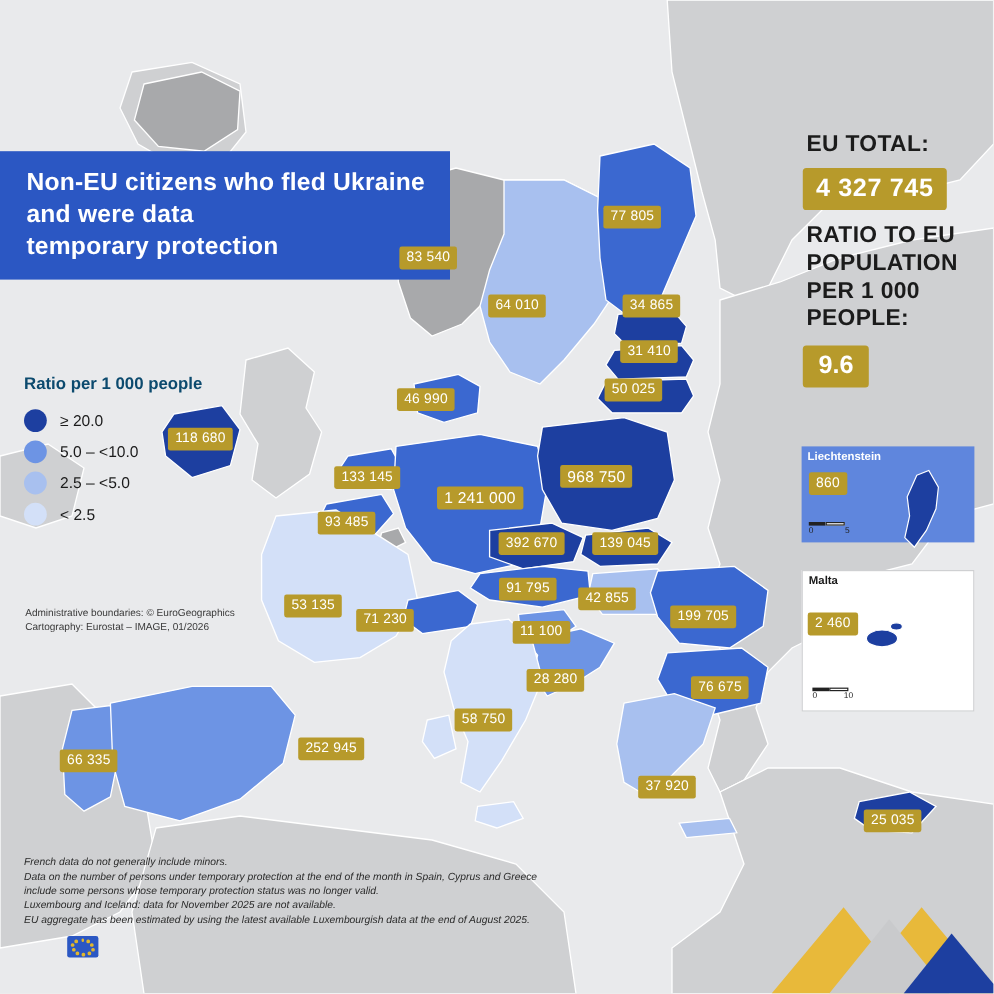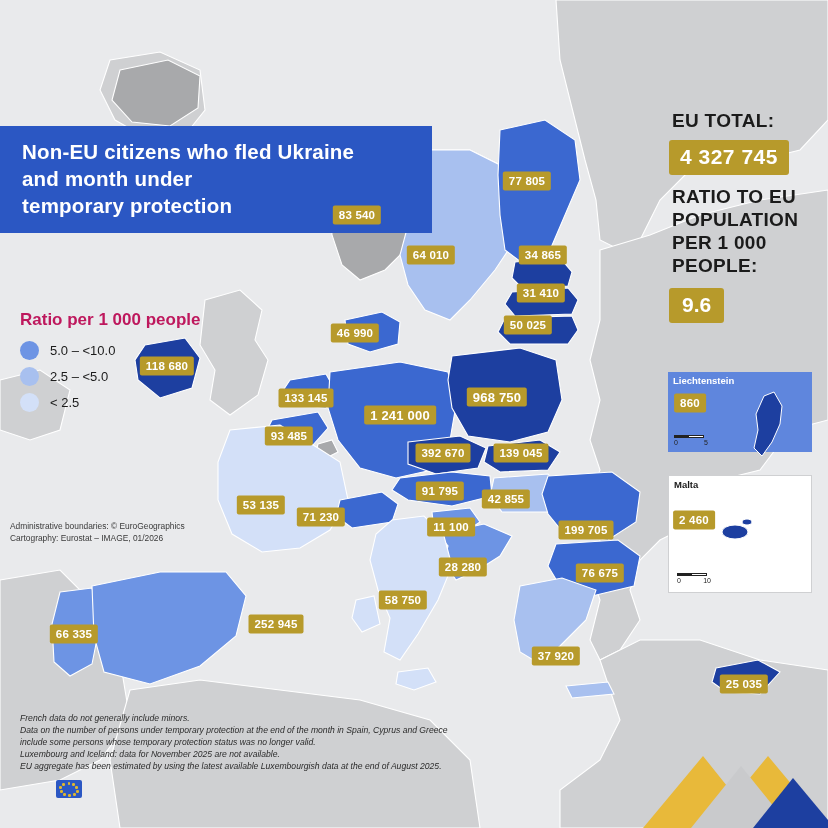--- a/index.html
+++ b/index.html
@@ -10,43 +10,43 @@
     position:relative;
   }
   #stage{position:absolute;inset:0;width:828px;height:828px;background:#e9eaec;}
 
   
   .sea{position:absolute;inset:0;background:#e9eaec;}
   svg.mapsvg{position:absolute;left:0;top:0;width:828px;height:828px;}
 
   
   .title-box{
-    position:absolute;left:0;top:126px;width:432px;
+    position:absolute;left:0;top:126px;width:375px;
     background:#2b57c3;color:#fff;
     padding:12px 18px 14px 22px;
     box-sizing:border-box;
   }
   .title-box .ln{
     font-size:20.5px;font-weight:bold;line-height:27px;letter-spacing:.2px;
   }
   .title-box .hl{color:#e0b72e;}
 
   
   .legend{position:absolute;left:20px;top:310px;width:230px;}
   .legend h3{
-    margin:0 0 12px 0;font-size:17px;font-weight:bold;color:#be185d;
+    margin:0 0 12px 0;font-size:14px;font-weight:bold;color:#0c4a6e;
     line-height:19px;
   }
   .legend .row{display:flex;align-items:center;margin-bottom:7px;}
   .legend .sw{width:19px;height:19px;border-radius:50%;margin-right:11px;flex:none;}
   .legend .lb{font-size:13px;color:#1b1b1b;}
 
   .credits{
-    position:absolute;left:10px;top:505px;width:240px;
-    font-size:8.4px;line-height:11.5px;color:#3a3a3a;margin-top:16px;
+    position:absolute;left:21px;top:505px;width:240px;
+    font-size:8.4px;line-height:11.5px;color:#3a3a3a;
   }
 
   
   .eu-total-label{
     position:absolute;left:672px;top:110px;
     font-size:19px;font-weight:bold;color:#1b1b1b;letter-spacing:.3px;
   }
   .eu-total-val{
     position:absolute;left:669px;top:140px;
     background:#b79a2b;color:#fff;font-weight:bold;font-size:21px;
@@ -71,21 +71,21 @@
 
   .scalebar{position:absolute;font-size:7px;color:#222;}
   .scalebar .bar{display:flex;align-items:center;}
   .scalebar .seg{width:14px;height:3px;background:#222;}
   .scalebar .seg.alt{background:#fff;border:1px solid #222;height:1px;}
   .scalebar .lbls{display:flex;justify-content:space-between;width:34px;margin-top:1px;}
 
   
   .vlabel{
     position:absolute;background:#b79a2b;color:#ffffff;
-    font-size:11.5px;font-weight:bold;line-height:13px;
+    font-size:11.5px;font-weight:normal;line-height:13px;
     padding:3px 6px 3px 6px;border-radius:2px;white-space:nowrap;
     transform:translate(-50%,-50%);
     letter-spacing:.2px;
   }
   .vlabel.big{font-size:13px;text-align:right;}
 
   
   .footnotes{
     position:absolute;left:20px;top:712px;width:520px;
     font-size:8.6px;line-height:12px;color:#2b2b2b;font-style:italic;
@@ -195,26 +195,30 @@
 
     <path class="c bin3" d="M92,586 L160,572 L226,572 L246,596 L236,636 L200,666 L150,684 L104,672 L94,636 Z"></path>
 
     <path class="c bin1" d="M716,668 L758,660 L780,672 L760,694 L726,692 L712,682 Z"></path>
 
     <path class="c na" d="M120,70 L168,60 L200,76 L198,108 L170,126 L132,122 L112,100 Z"></path>
   </svg>
 
   <div class="title-box">
     <div class="ln">Non-EU citizens who fled Ukraine</div>
-    <div class="ln">and month under</div>
+    <div class="ln">and were data</div>
     <div class="ln">temporary protection</div>
   </div>
 
   <div class="legend">
     <h3>Ratio per 1 000 people</h3>
+    <div class="row">
+      <span class="sw" style="background:#1d3fa0"></span>
+      <span class="lb">≥ 20.0</span>
+    </div>
     <div class="row">
       <span class="sw" style="background:#6d94e4"></span>
       <span class="lb">5.0  – &lt;10.0</span>
     </div>
     <div class="row">
       <span class="sw" style="background:#a8c0ef"></span>
       <span class="lb">2.5 – &lt;5.0</span>
     </div>
     <div class="row">
       <span class="sw" style="background:#d3e0f8"></span>
@@ -279,21 +283,21 @@
   <div class="vlabel big" style="left:497px;top:397px">968 750</div>
   <div class="vlabel big" style="left:400px;top:415px">1 241 000</div>
   <div class="vlabel" style="left:289px;top:436px">93 485</div>
   <div class="vlabel" style="left:443px;top:453px">392 670</div>
   <div class="vlabel" style="left:521px;top:453px">139 045</div>
   <div class="vlabel" style="left:440px;top:491px">91 795</div>
   <div class="vlabel" style="left:506px;top:499px">42 855</div>
   <div class="vlabel" style="left:261px;top:505px">53 135</div>
   <div class="vlabel" style="left:321px;top:517px">71 230</div>
   <div class="vlabel" style="left:451px;top:527px">11 100</div>
-  <div class="vlabel" style="left:586px;top:530px">199 705</div>
+  <div class="vlabel" style="left:586px;top:514px">199 705</div>
   <div class="vlabel" style="left:463px;top:567px">28 280</div>
   <div class="vlabel" style="left:600px;top:573px">76 675</div>
   <div class="vlabel" style="left:403px;top:600px">58 750</div>
   <div class="vlabel" style="left:74px;top:634px">66 335</div>
   <div class="vlabel" style="left:276px;top:624px">252 945</div>
   <div class="vlabel" style="left:556px;top:656px">37 920</div>
   <div class="vlabel" style="left:744px;top:684px">25 035</div>
   <div class="vlabel" style="left:690px;top:403px">860</div>
   <div class="vlabel" style="left:694px;top:520px">2 460</div>
 

